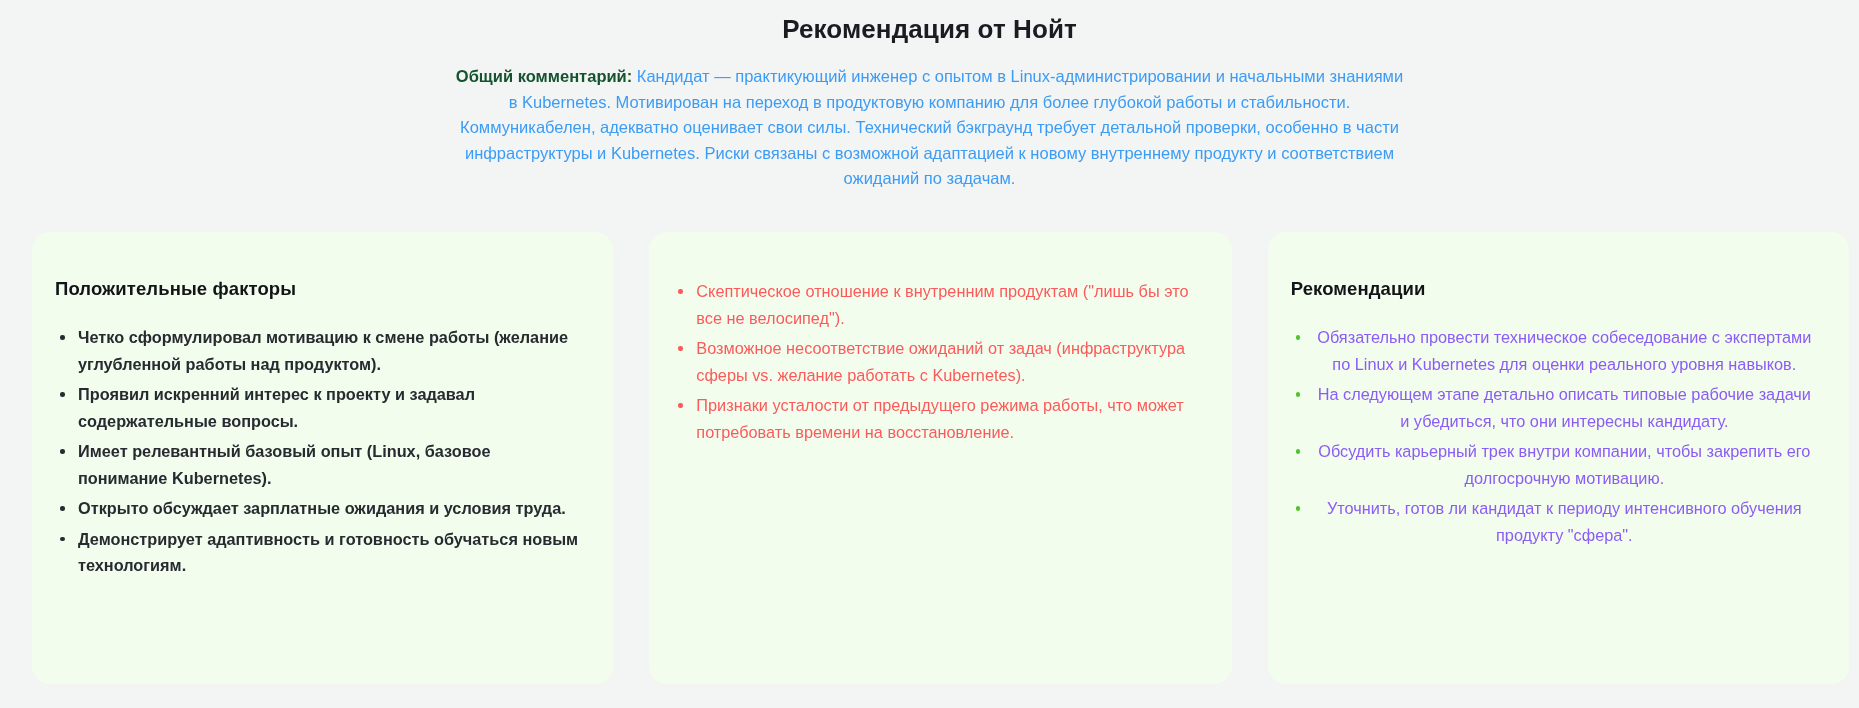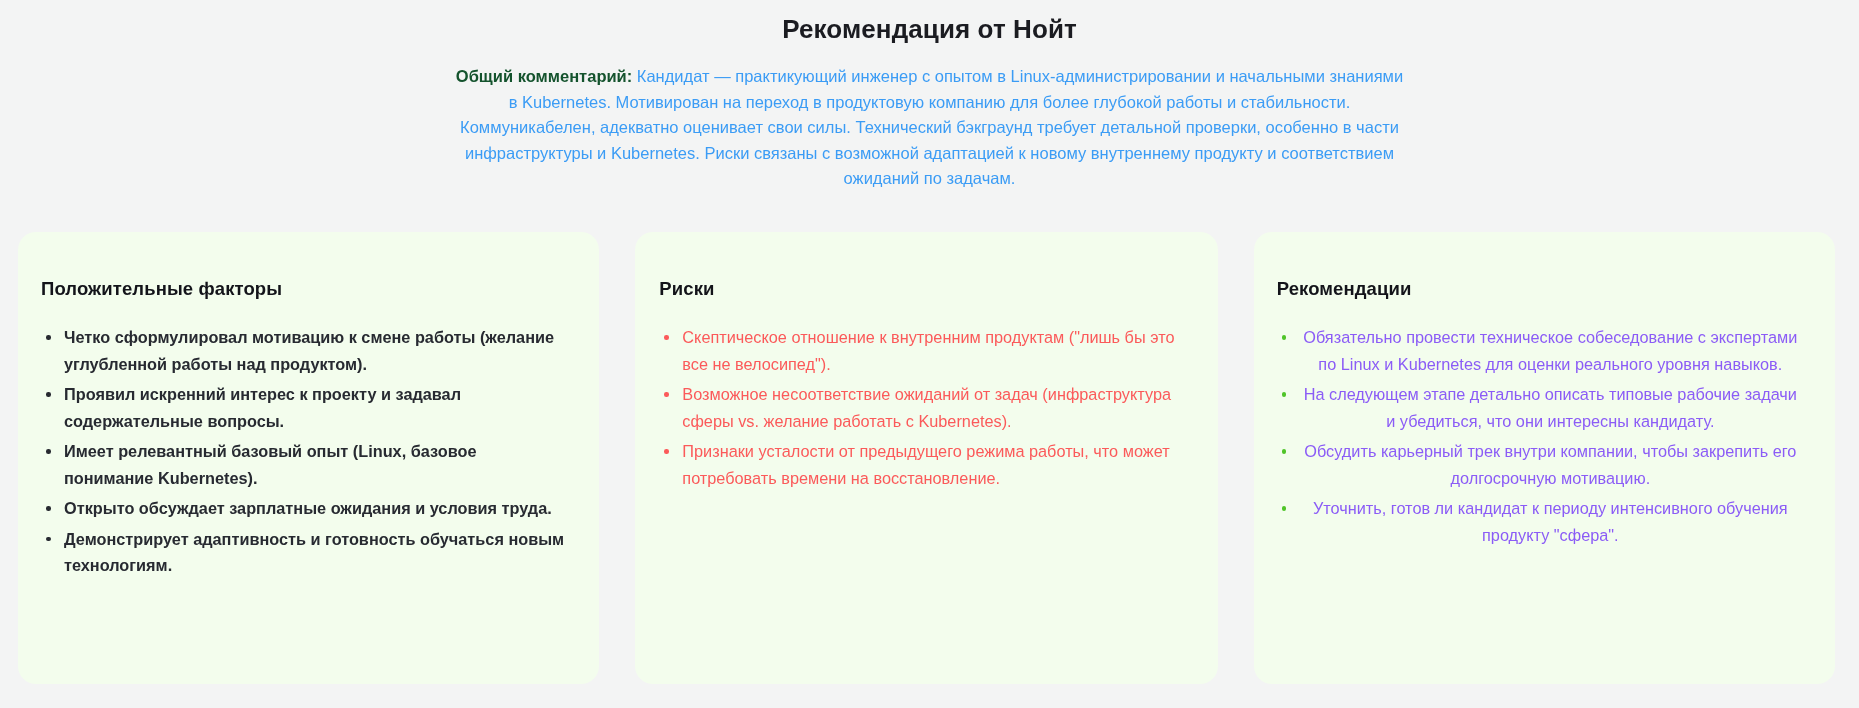--- a/index.html
+++ b/index.html
@@ -47,21 +47,21 @@
   }
   .summary-text {
     color: #3b9cf5;
     text-align: right;
   }
 
   
   .cards-row {
     position: absolute;
     top: 232px;
-    left: 18px;
+    left: 32px;
     width: 1817px;
     display: flex;
     gap: 36px;
     align-items: stretch;
   }
 
   .card {
     flex: 1 1 0;
     background: #f3fded;
     border-radius: 18px;
@@ -130,21 +130,20 @@
       <ul class="card-list">
         <li>Четко сформулировал мотивацию к смене работы (желание углубленной работы над продуктом).</li>
         <li>Проявил искренний интерес к проекту и задавал содержательные вопросы.</li>
         <li>Имеет релевантный базовый опыт (Linux, базовое понимание Kubernetes).</li>
         <li>Открыто обсуждает зарплатные ожидания и условия труда.</li>
         <li>Демонстрирует адаптивность и готовность обучаться новым технологиям.</li>
       </ul>
     </section>
 
     <section class="card card-risks">
-      <h2 class="card-title">Риски</h2>
       <ul class="card-list">
         <li>Скептическое отношение к внутренним продуктам ("лишь бы это все не велосипед").</li>
         <li>Возможное несоответствие ожиданий от задач (инфраструктура сферы vs. желание работать с Kubernetes).</li>
         <li>Признаки усталости от предыдущего режима работы, что может потребовать времени на восстановление.</li>
       </ul>
     </section>
 
     <section class="card card-recs">
       <h2 class="card-title">Рекомендации</h2>
       <ul class="card-list">

